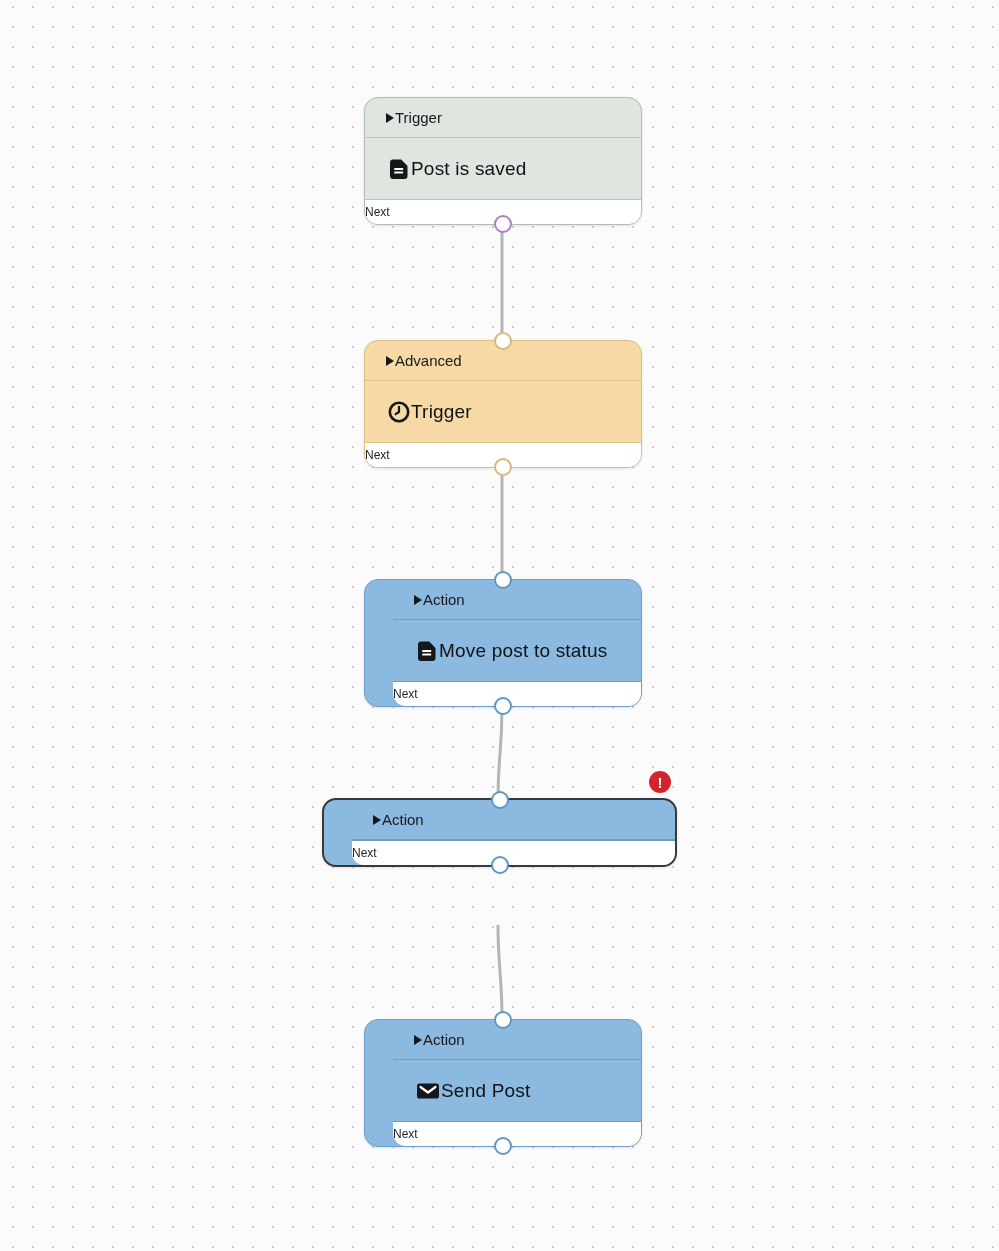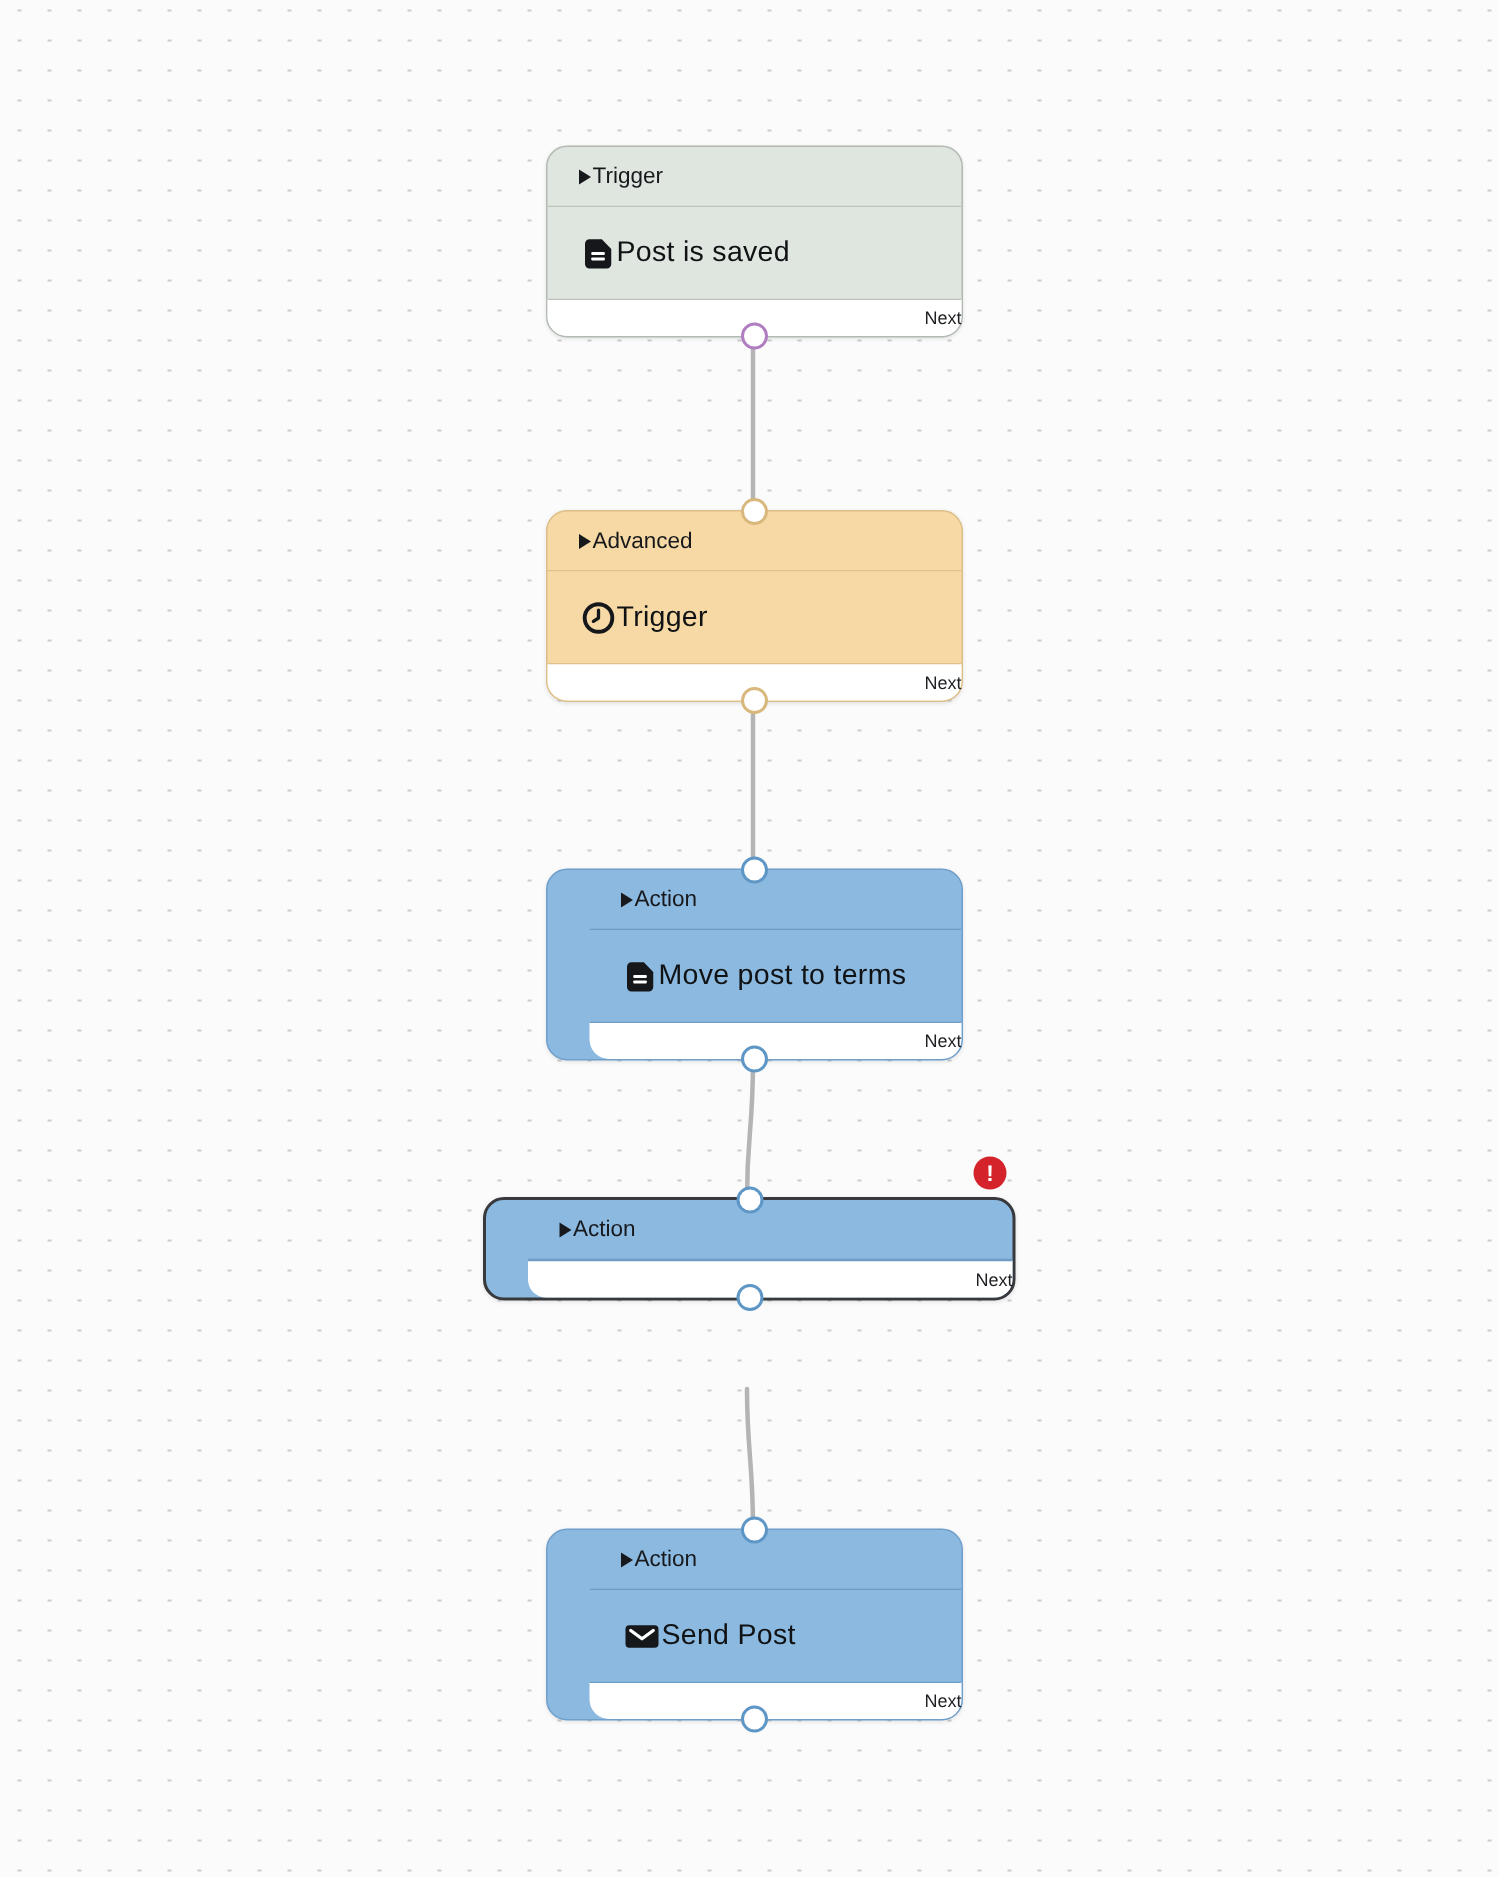--- a/index.html
+++ b/index.html
@@ -24,21 +24,21 @@
     height:40px; display:flex; align-items:center; padding:0 20px;
     font-size:15px; color:#17191c; border-radius:13px 13px 0 0;
   }
   .tri { display:flex; align-items:center; }
   .node-body {
     height:61px; display:flex; align-items:center; padding:0 22px;
     font-size:19px; color:#101214; letter-spacing:0.2px;
   }
   .node-footer {
     height:25px; background:#ffffff; border-radius:0 0 13px 13px;
-    display:flex; align-items:center; justify-content:flex-end;
+    display:flex; align-items:center; justify-content:flex-start;
     font-size:12px; font-weight:500; color:#1d1f22;
   }
   .port {
     position:absolute; width:18px; height:18px; border-radius:50%;
     background:#ffffff; left:calc(50% - 9px); z-index:3;
   }
   .port-top { top:-9px; }
   .port-bottom { bottom:-9px; }
 
   
@@ -146,21 +146,21 @@
       <span>Action</span>
     </div>
     <div class="node-body">
       <span class="icon">
         <svg width="24" height="24" viewBox="0 0 24 24">
             <path d="M6 2.5 h8.2 L20.5 9 V19 a3 3 0 0 1 -3 3 H6 a3 3 0 0 1 -3 -3 V5.5 a3 3 0 0 1 3 -3 Z" fill="#15171a"></path>
             <rect x="7.2" y="11" width="9" height="2" rx="0.6" fill="#ffffff"></rect>
             <rect x="7.2" y="14.6" width="9" height="2" rx="0.6" fill="#ffffff"></rect>
           </svg>
       </span>
-      <span>Move post to terms</span>
+      <span>Move post to status</span>
     </div>
     <div class="node-footer">
       <span>Next</span>
     </div>
     <div class="port port-top"></div>
     <div class="port port-bottom"></div>
   </div>
 
   <div class="node n-action n-replace">
     <div class="node-header">

